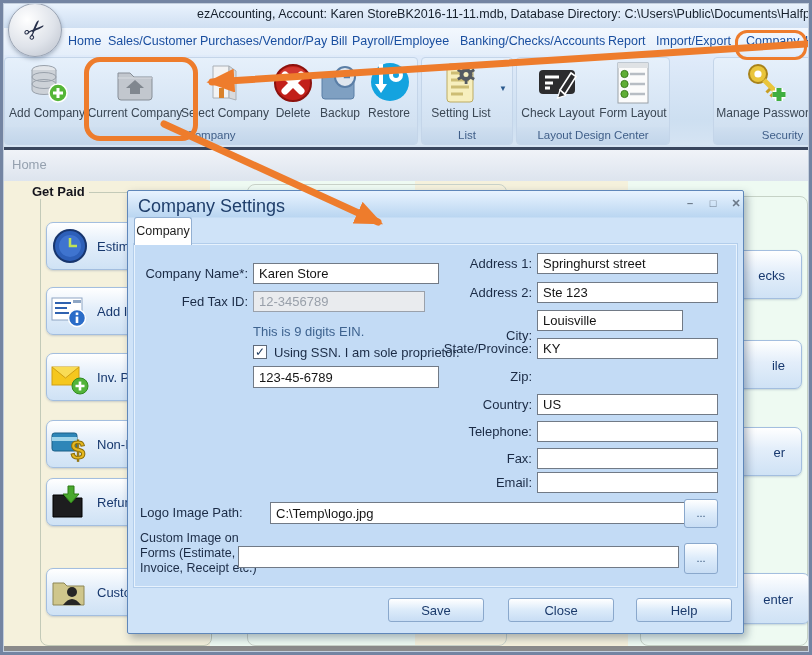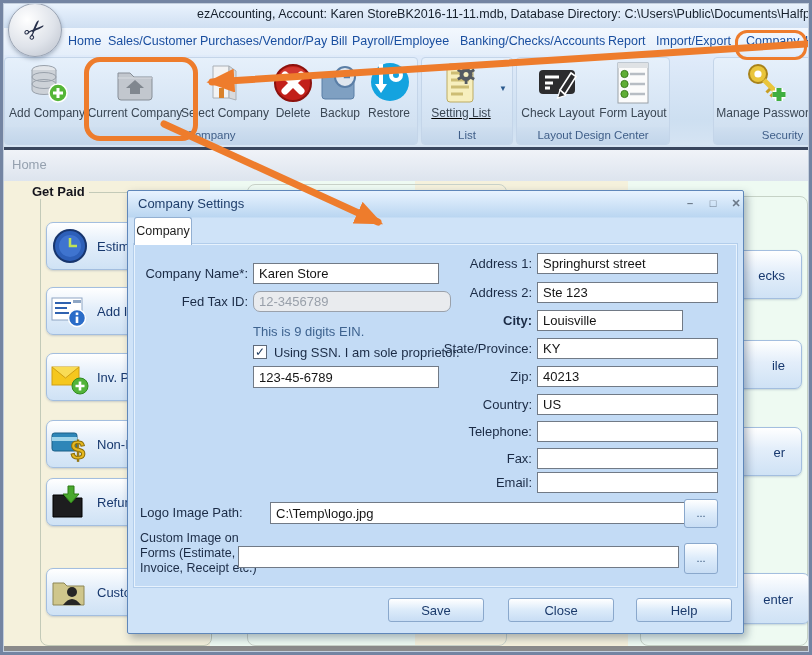--- a/index.html
+++ b/index.html
@@ -46,21 +46,21 @@
   .sbtn svg{margin-left:4px;flex:0 0 auto;}
   .sbtn span{margin-left:8px;font-size:13px;color:#17386e;white-space:nowrap;}
   .rbtn{position:absolute;border:1px solid #a3bedf;border-radius:7px;background:linear-gradient(#ffffff,#e3eefa 45%,#cfe2f5);
         box-shadow:0 1px 2px rgba(70,100,140,.25);cursor:pointer;}
   .rbtn span{position:absolute;right:16px;top:50%;transform:translateY(-50%);font-size:13px;color:#17386e;}
 
   
   .dialog{position:absolute;left:127px;top:190px;width:615px;height:442px;z-index:50;
           background:linear-gradient(to bottom,#e8f3ff 0,#bad6f1 26px,#cfe3f8 27px,#cfe3f8 100%);
           border:1px solid #5f87ba;border-radius:2px;box-shadow:3px 4px 9px rgba(20,40,70,.35);}
-  .dlg-title{position:absolute;left:10px;top:5px;font-size:13px;color:#1f3e6b;}
+  .dlg-title{position:absolute;left:10px;top:5px;font-size:18px;color:#1f3e6b;}
   .dlg-winbtn{position:absolute;top:4px;width:18px;height:16px;text-align:center;font-size:11px;font-weight:bold;color:#6c7a8a;cursor:pointer;line-height:16px;}
   .dlg-tab{position:absolute;left:6px;top:26px;width:56px;height:27px;background:#ffffff;border:1px solid #93b0d2;border-bottom:none;
            border-radius:3px 3px 0 0;text-align:center;font-size:12.5px;color:#1d1d1d;line-height:26px;cursor:pointer;z-index:2;}
   .dlg-panel{position:absolute;left:5px;top:52px;width:605px;height:345px;background:#c3dbf5;border:1px solid #b2cdeb;
              box-shadow:inset 0 0 0 1px #e7f2fd;box-sizing:border-box;}
   .dlabel{position:absolute;font-size:13px;color:#1b2b45;text-align:right;white-space:nowrap;}
   .dlabel-l{position:absolute;font-size:13px;color:#1b2b45;text-align:left;white-space:nowrap;}
   .dinput{position:absolute;border:1px solid #717a86;background:#fff;font-family:"Liberation Sans",sans-serif;
           font-size:13px;color:#141414;padding:1px 5px;box-sizing:border-box;}
   .dinput:disabled{background:#e9ebee;color:#99a0aa;border-color:#9aa1ab;}
@@ -153,21 +153,21 @@
           <circle cx="29" cy="14" r="3" fill="#14a3df"></circle>
           <path d="M14 3 V23" stroke="#fff" stroke-width="4"></path>
           <path d="M8 23 h12 l-6 9 z" fill="#fff"></path>
         </svg>
         <span class="rlabel">Restore</span>
       </div>
       <div class="rgroup-label">Company</div>
     </div>
 
     <div class="rgroup" style="left:421px;width:92px;">
-      <div class="ritem" style="left:4px;width:70px;text-decoration:underline;">
+      <div class="ritem" style="left:4px;width:70px;">
         <svg class="ric" width="44" height="44">
           <rect x="8" y="3" width="26" height="38" rx="3" fill="#f7efbe" stroke="#bcab62"></rect>
           <path d="M12 12 h18 M12 19 h18 M12 26 h18 M12 33 h12" stroke="#cdbd74" stroke-width="3"></path>
           <g>
             <rect x="25.7" y="4" width="2.8" height="19" fill="#555b62"></rect>
             <rect x="25.7" y="4" width="2.8" height="19" fill="#555b62" transform="rotate(60 27 13.5)"></rect>
             <rect x="25.7" y="4" width="2.8" height="19" fill="#555b62" transform="rotate(120 27 13.5)"></rect>
             <circle cx="27" cy="13.5" r="6.5" fill="#555b62"></circle>
             <circle cx="27" cy="13.5" r="2.5" fill="#f7efbe"></circle>
           </g>
@@ -318,36 +318,35 @@
     <div class="dlg-winbtn" style="left:553px;">–</div>
     <div class="dlg-winbtn" style="left:576px;">□</div>
     <div class="dlg-winbtn" style="left:599px;">✕</div>
 
     <div class="dlg-tab">Company</div>
     <div class="dlg-panel"></div>
 
     <div class="dlabel" style="left:8px;top:75px;width:112px;">Company Name*:</div>
     <input class="dinput" style="left: 125px; top: 72px; width: 186px; height: 21px;" value="Karen Store">
     <div class="dlabel" style="left:8px;top:103px;width:112px;">Fed Tax ID:</div>
-    <input class="dinput" style="left: 125px; top: 100px; width: 198px; height: 21px; border-radius: 7px;" disabled="" value="12-3456789">
+    <input class="dinput" style="left: 125px; top: 100px; width: 172px; height: 21px;" disabled="" value="12-3456789">
     <div class="hint" style="left:125px;top:133px;">This is 9 digits EIN.</div>
     <div class="cbox" style="left:125px;top:154px;">✓</div>
     <div class="dlabel-l" style="left:146px;top:154px;">Using SSN. I am sole proprietor.</div>
     <input class="dinput" style="left: 125px; top: 175px; width: 186px; height: 22px;" value="123-45-6789">
 
     <div class="dlabel" style="left:280px;top:65px;width:124px;">Address 1:</div>
     <input class="dinput" style="left: 409px; top: 62px; width: 181px; height: 21px;" value="Springhurst street">
     <div class="dlabel" style="left:280px;top:94px;width:124px;">Address 2:</div>
     <input class="dinput" style="left: 409px; top: 91px; width: 181px; height: 21px;" value="Ste 123">
-    <div class="dlabel" style="left:280px;top:122px;width:124px;font-weight:bold;">City:</div>
+    <div class="dlabel" style="left:280px;top:137px;width:124px;">City:</div>
     <input class="dinput" style="left: 409px; top: 119px; width: 146px; height: 21px;" value="Louisville">
     <div class="dlabel" style="left:280px;top:150px;width:124px;">State/Province:</div>
     <input class="dinput" style="left: 409px; top: 147px; width: 181px; height: 21px;" value="KY">
     <div class="dlabel" style="left:280px;top:178px;width:124px;">Zip:</div>
-    <input class="dinput" style="left: 409px; top: 175px; width: 181px; height: 21px;" value="40213">
     <div class="dlabel" style="left:280px;top:206px;width:124px;">Country:</div>
     <input class="dinput" style="left: 409px; top: 203px; width: 181px; height: 21px;" value="US">
     <div class="dlabel" style="left:280px;top:233px;width:124px;">Telephone:</div>
     <input class="dinput" style="left: 409px; top: 230px; width: 181px; height: 21px;" value="">
     <div class="dlabel" style="left:280px;top:260px;width:124px;">Fax:</div>
     <input class="dinput" style="left: 409px; top: 257px; width: 181px; height: 21px;" value="">
     <div class="dlabel" style="left:280px;top:284px;width:124px;">Email:</div>
     <input class="dinput" style="left: 409px; top: 281px; width: 181px; height: 21px;" value="">
 
     <div class="dlabel-l" style="left:12px;top:314px;">Logo Image Path:</div>

